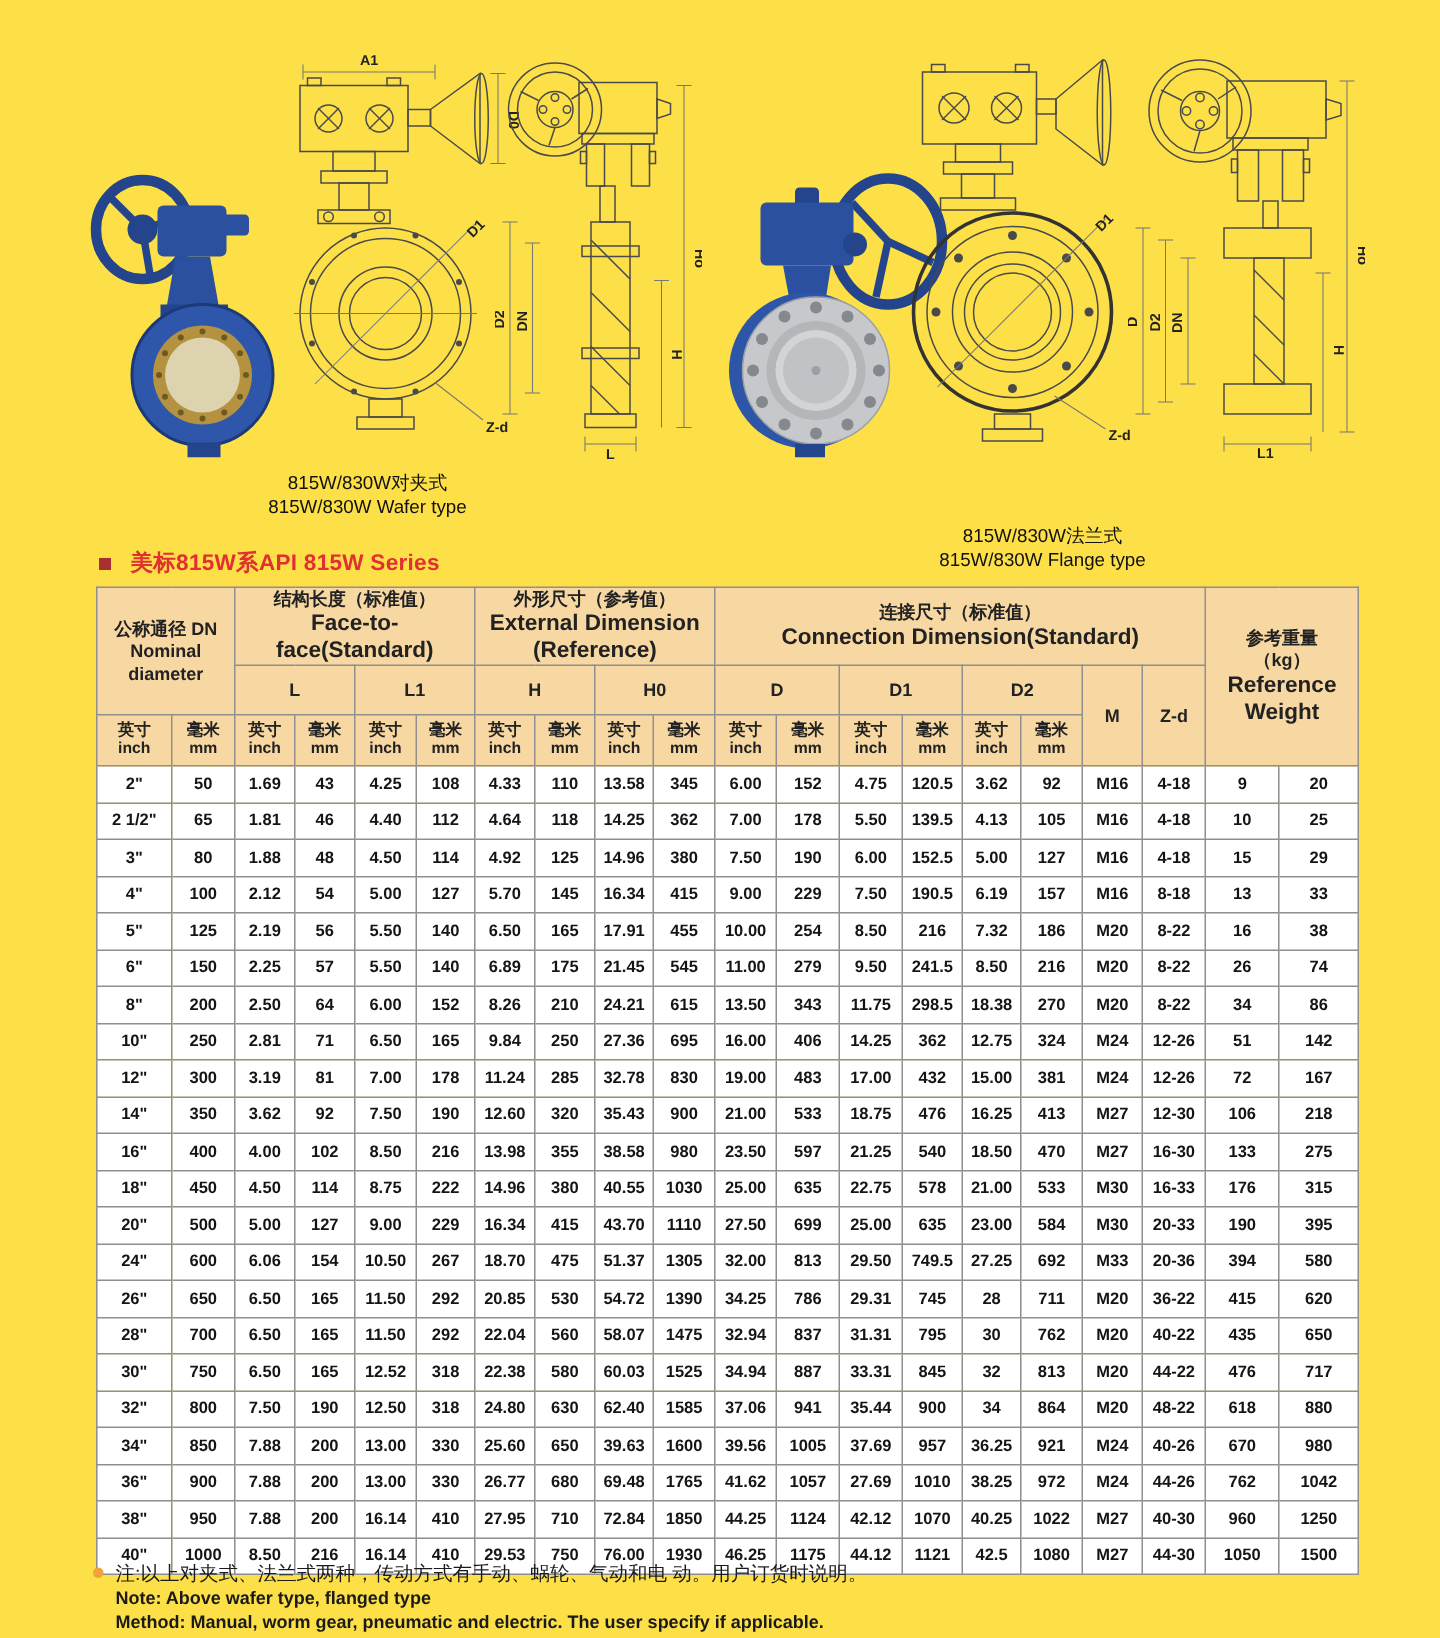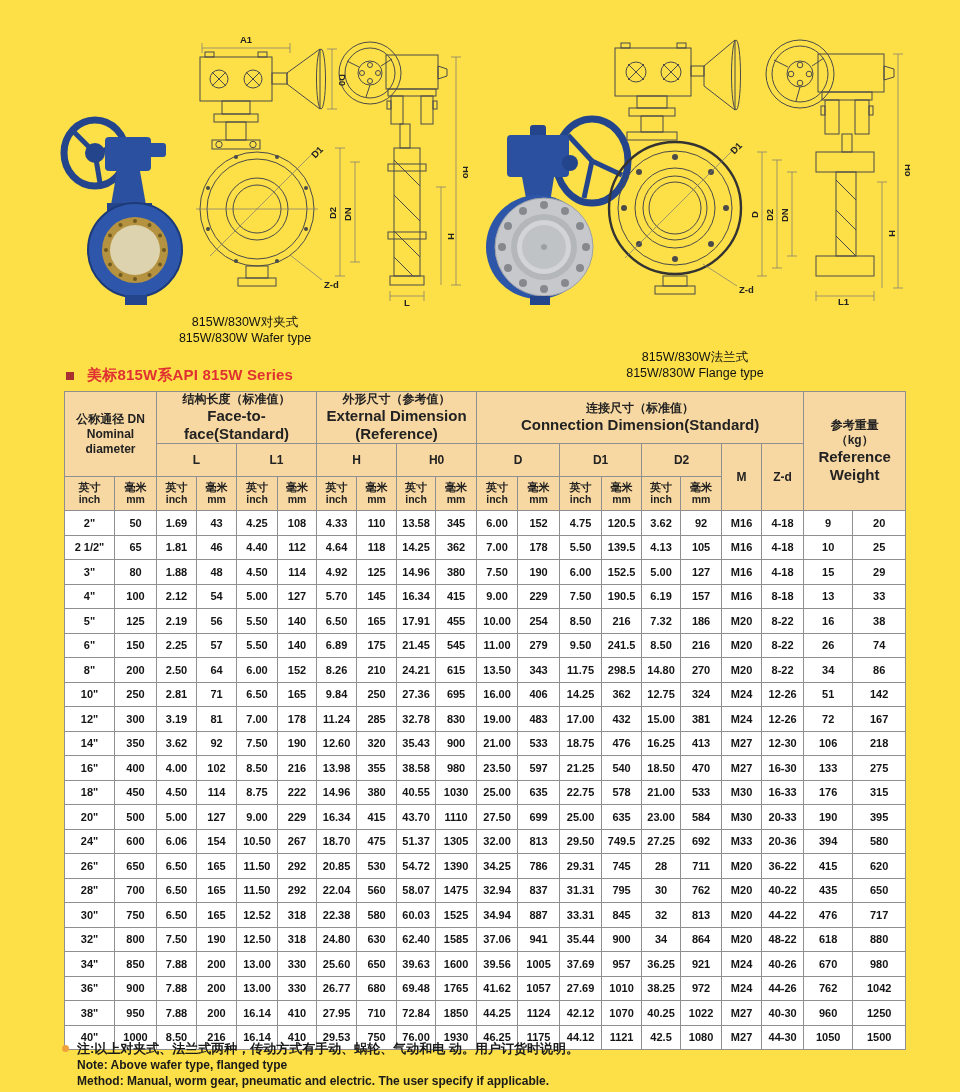--- a/index.html
+++ b/index.html
@@ -31,21 +31,21 @@
   .sub-h { font-size:12px; font-weight:700; height:32px; }
   .unit-zh { font-size:11px; font-weight:700; line-height:1.15; }
   .unit-en { font-size:10.5px; font-weight:700; line-height:1.1; }
   thead tr.r1 th { height:36px; }
   thead tr.r3 th { height:33px; }
   tbody td { height:23.5px; font-size:11px; font-weight:700; color:#141414; background:#fff; }
   
   .notes { position:absolute; left:62px; top:1040px; width:840px; }
   .note-line1 { display:flex; align-items:flex-start; }
   .note-bullet { width:7px; height:7px; border-radius:50%; background:#f0a23c; margin:5px 8px 0 0; flex:0 0 auto; }
-  .note-zh { font-size:13px; font-weight:700; color:#1a1a1a; }
+  .note-zh { font-size:13px; font-weight:400; color:#1a1a1a; }
   .note-en { font-size:12px; font-weight:700; color:#1a1a1a; margin-left:15px; line-height:1.3; }
 </style>
 </head>
 <body>
 
 <div class="page">
 
   <div class="figures">
 
     <svg class="fig" style="left:55px; top:113px;" width="175" height="192" viewBox="0 0 175 192">
@@ -599,21 +599,21 @@
           <td>6.00</td>
           <td>152</td>
           <td>8.26</td>
           <td>210</td>
           <td>24.21</td>
           <td>615</td>
           <td>13.50</td>
           <td>343</td>
           <td>11.75</td>
           <td>298.5</td>
-          <td>14.80</td>
+          <td>18.38</td>
           <td>270</td>
           <td>M20</td>
           <td>8-22</td>
           <td>34</td>
           <td>86</td>
         </tr>
         <tr>
           <td>10"</td>
           <td>250</td>
           <td>2.81</td>

